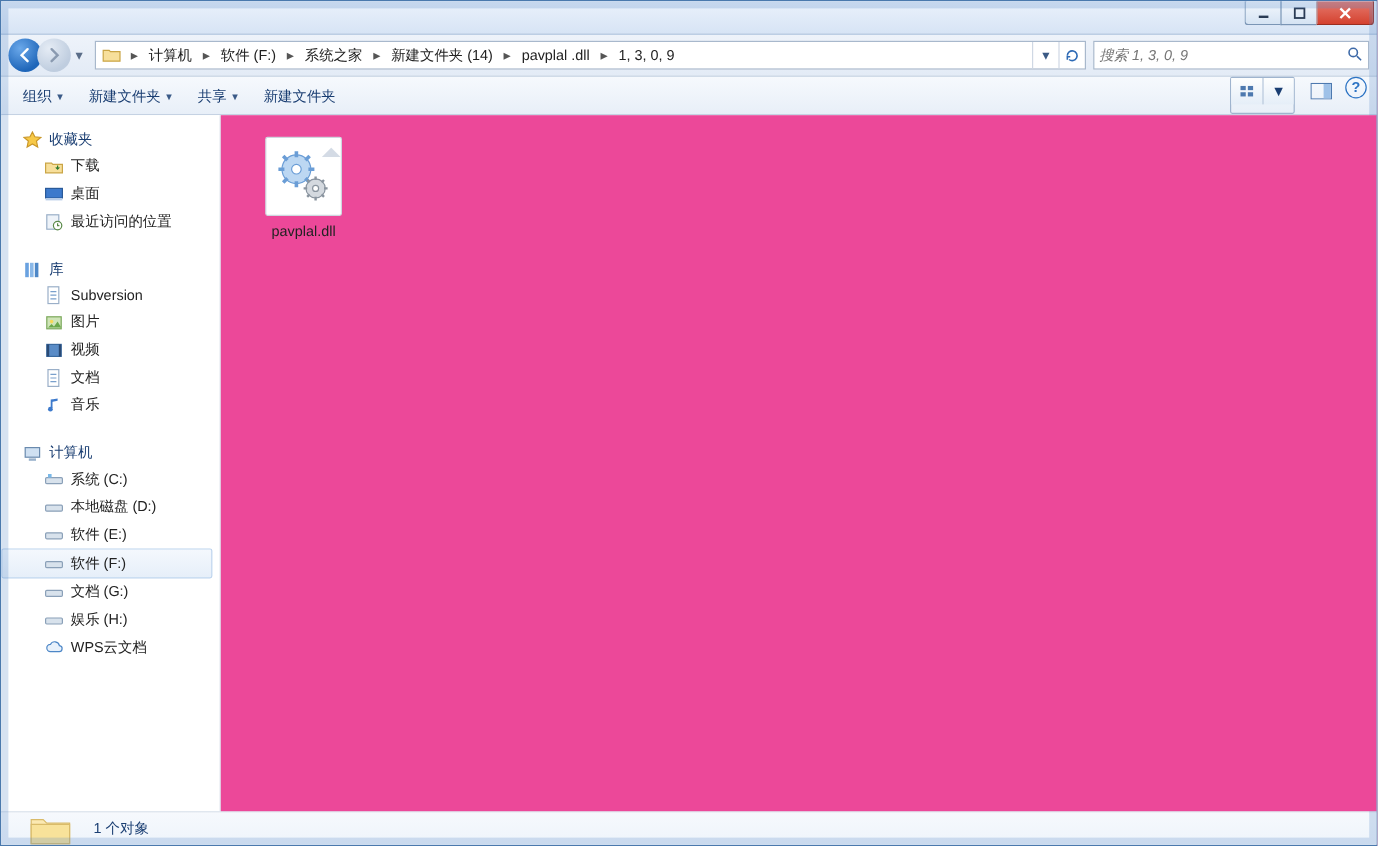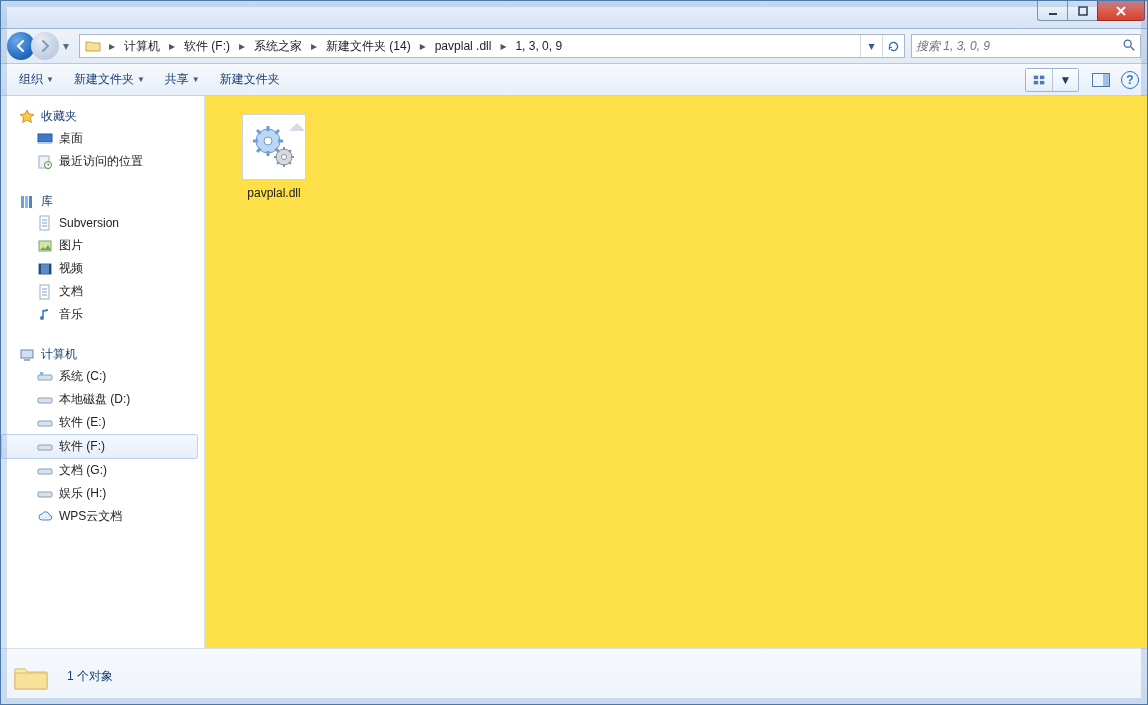--- a/index.html
+++ b/index.html
@@ -29,45 +29,45 @@
   .crumb{display:flex;align-items:center;height:22px;}
   .crumb-txt{padding:0 6px;color:#222;line-height:22px;}
   .crumb-arr{width:12px;display:flex;align-items:center;justify-content:center;color:#555;}
   .addr-tail{flex:1;}
   .addr-btns{display:flex;}
   .addr-btn{width:22px;height:22px;display:flex;align-items:center;justify-content:center;border-left:1px solid #cfd8e4;color:#3b5a85;}
   .searchbox{width:230px;height:24px;border:1px solid #a8b8cc;background:#fff;display:flex;align-items:center;padding:0 4px;}
   .searchbox input{flex:1;border:none;outline:none;color:#0c4a6e;font-style:italic;}
   .searchbox .mag{color:#3e6aa8;}
   
-  .toolbar{height:32px;background:linear-gradient(#f6f9fd,#e8eff8);border-bottom:1px solid #c5d2e3;display:flex;align-items:center;padding:0 8px;color:#1a3e72;}
+  .toolbar{height:32px;background:linear-gradient(#f6f9fd,#e8eff8);border-bottom:1px solid #c5d2e3;display:flex;padding:0 8px;color:#1a3e72;}
   .tbtn{padding:0 10px;height:32px;display:flex;align-items:center;gap:3px;}
   .tbtn .dd{font-size:8px;color:#3a5a87;}
   .tb-spacer{flex:1;}
   .tb-iconbtn{width:28px;height:24px;display:flex;align-items:center;justify-content:center;border:1px solid transparent;}
   .tb-viewgrp{display:flex;border:1px solid #9fb4ce;border-radius:2px;margin-right:8px;}
   .tb-viewgrp .seg{width:26px;height:22px;display:flex;align-items:center;justify-content:center;background:linear-gradient(#fdfefe,#e5eef8);}
   .tb-viewgrp .seg+.seg{border-left:1px solid #b6c7db;}
   .help{color:#2d74c4;width:18px;height:18px;border:1.5px solid #2d74c4;border-radius:50%;display:flex;align-items:center;justify-content:center;font-weight:bold;margin-left:6px;}
   
   .body{flex:1;display:flex;min-height:0;}
-  .sidebar{width:204px;border-right:1px solid #d9e1ec;background:#fff;padding:10px 0 0 0;overflow:auto;}
+  .sidebar{width:183px;border-right:1px solid #d9e1ec;background:#fff;padding:10px 0 0 0;overflow:auto;}
   .tree-sec{margin-bottom:18px;}
   .tree-hdr{display:flex;align-items:center;gap:6px;padding:2px 4px 2px 18px;color:#1a3e72;}
   .tree-item{display:flex;align-items:center;gap:6px;padding:3px 4px 3px 36px;color:#222;}
   .tree-item.selected{background:linear-gradient(#f4f8fd,#e6eff9);border:1px solid #bcd3ee;border-radius:2px;margin-right:6px;padding-left:35px;}
   .ico{width:16px;height:16px;display:flex;align-items:center;justify-content:center;}
-  .content{flex:1;background:#fde047;padding:18px 0 0 24px;position:relative;}
+  .content{flex:1;background:#ec4899;padding:18px 0 0 24px;position:relative;}
   .fileitem{width:90px;display:flex;flex-direction:column;align-items:center;gap:6px;}
   .fileicon-wrap{width:64px;height:66px;background:#fff;border:1px solid #cfd6df;border-radius:2px;display:flex;align-items:center;justify-content:center;position:relative;}
   .fileicon-wrap::before{content:"";position:absolute;top:0;right:0;width:16px;height:16px;background:linear-gradient(135deg,#fff 48%, #d4dbe5 52%);clip-path:polygon(0 0,100% 100%,0 100%);}
   .big-gear{position:relative;width:48px;height:48px;}
   .filelabel{color:#222;text-align:center;}
   
-  .statusbar{height:56px;border-top:1px solid #d9e1ec;background:linear-gradient(#f6f9fd,#eef4fb);display:flex;align-items:center;padding:0 12px;gap:18px;color:#1a3e72;}
+  .statusbar{height:28px;border-top:1px solid #d9e1ec;background:linear-gradient(#f6f9fd,#eef4fb);display:flex;align-items:center;padding:0 23px;gap:18px;color:#1a3e72;}
   .statusbar .foldico{width:36px;height:32px;}
 </style>
 </head>
 <body>
 
 <div class="window">
 <div class="window-outer-glow"></div>
 
 <div class="titlebar">
   <div class="win-btns">
@@ -201,20 +201,29 @@
 
     <div class="tree-sec">
       <div class="tree-hdr">
         <span class="ico">
               <svg viewBox="0 0 16 16">
                 <path d="M8 1l2 4 5 .5-3.6 3 1 5L8 11l-4.4 2.5 1-5L1 5.5 6 5z" fill="#f7c948" stroke="#c9972a"></path>
               </svg>
             </span>
         <span>收藏夹</span>
       </div>
+      <div class="tree-item">
+            <span class="ico">
+              <svg viewBox="0 0 16 16">
+                <path d="M1 5h5l1 1h8v7H1z" fill="#f7df9b" stroke="#caa545"></path>
+                <path d="M11 7v3m-1.5-1.5L11 10l1.5-1.5" stroke="#2d7a2d" fill="none"></path>
+              </svg>
+            </span>
+            <span>下载</span>
+          </div>
       <div class="tree-item">
             <span class="ico">
               <svg viewBox="0 0 16 16">
                 <rect x="1" y="3" width="14" height="8" fill="#3d7acc" stroke="#2a5a99"></rect>
                 <rect x="1" y="11" width="14" height="2" fill="#b8cde8"></rect>
               </svg>
             </span>
             <span>桌面</span>
           </div>
       <div class="tree-item">

